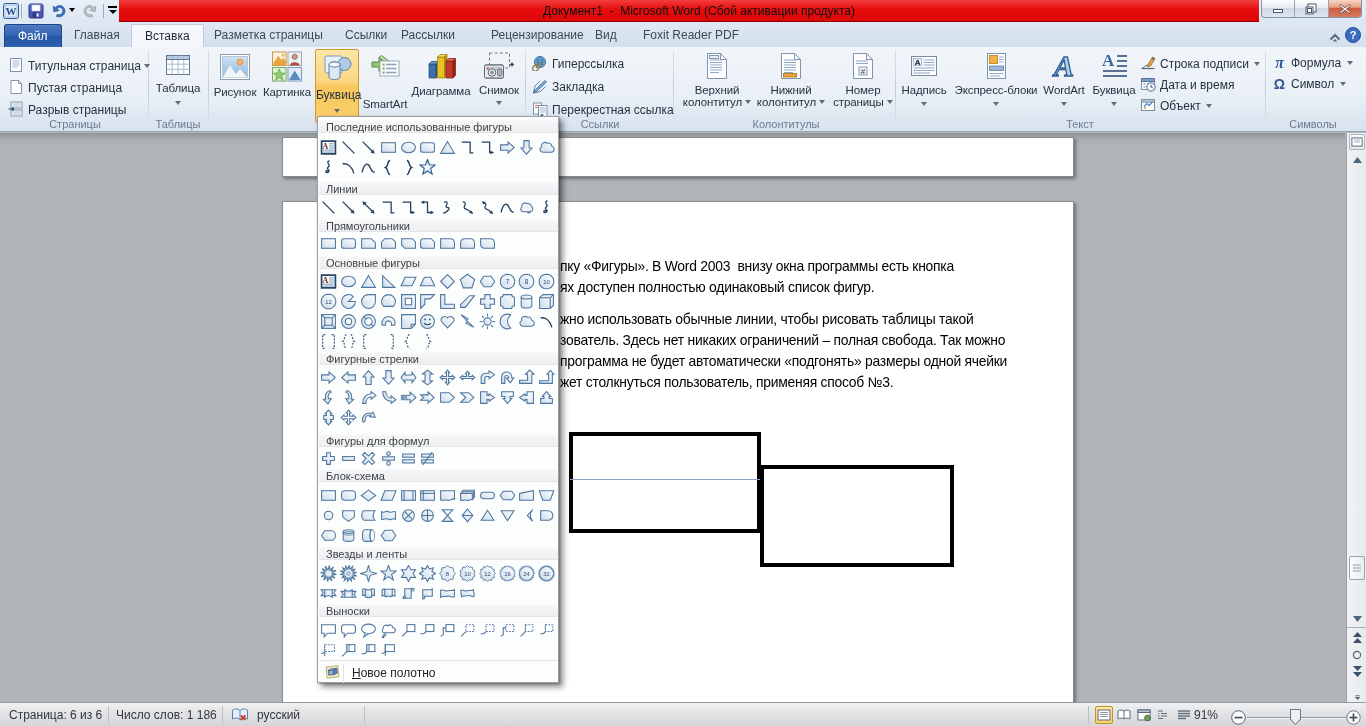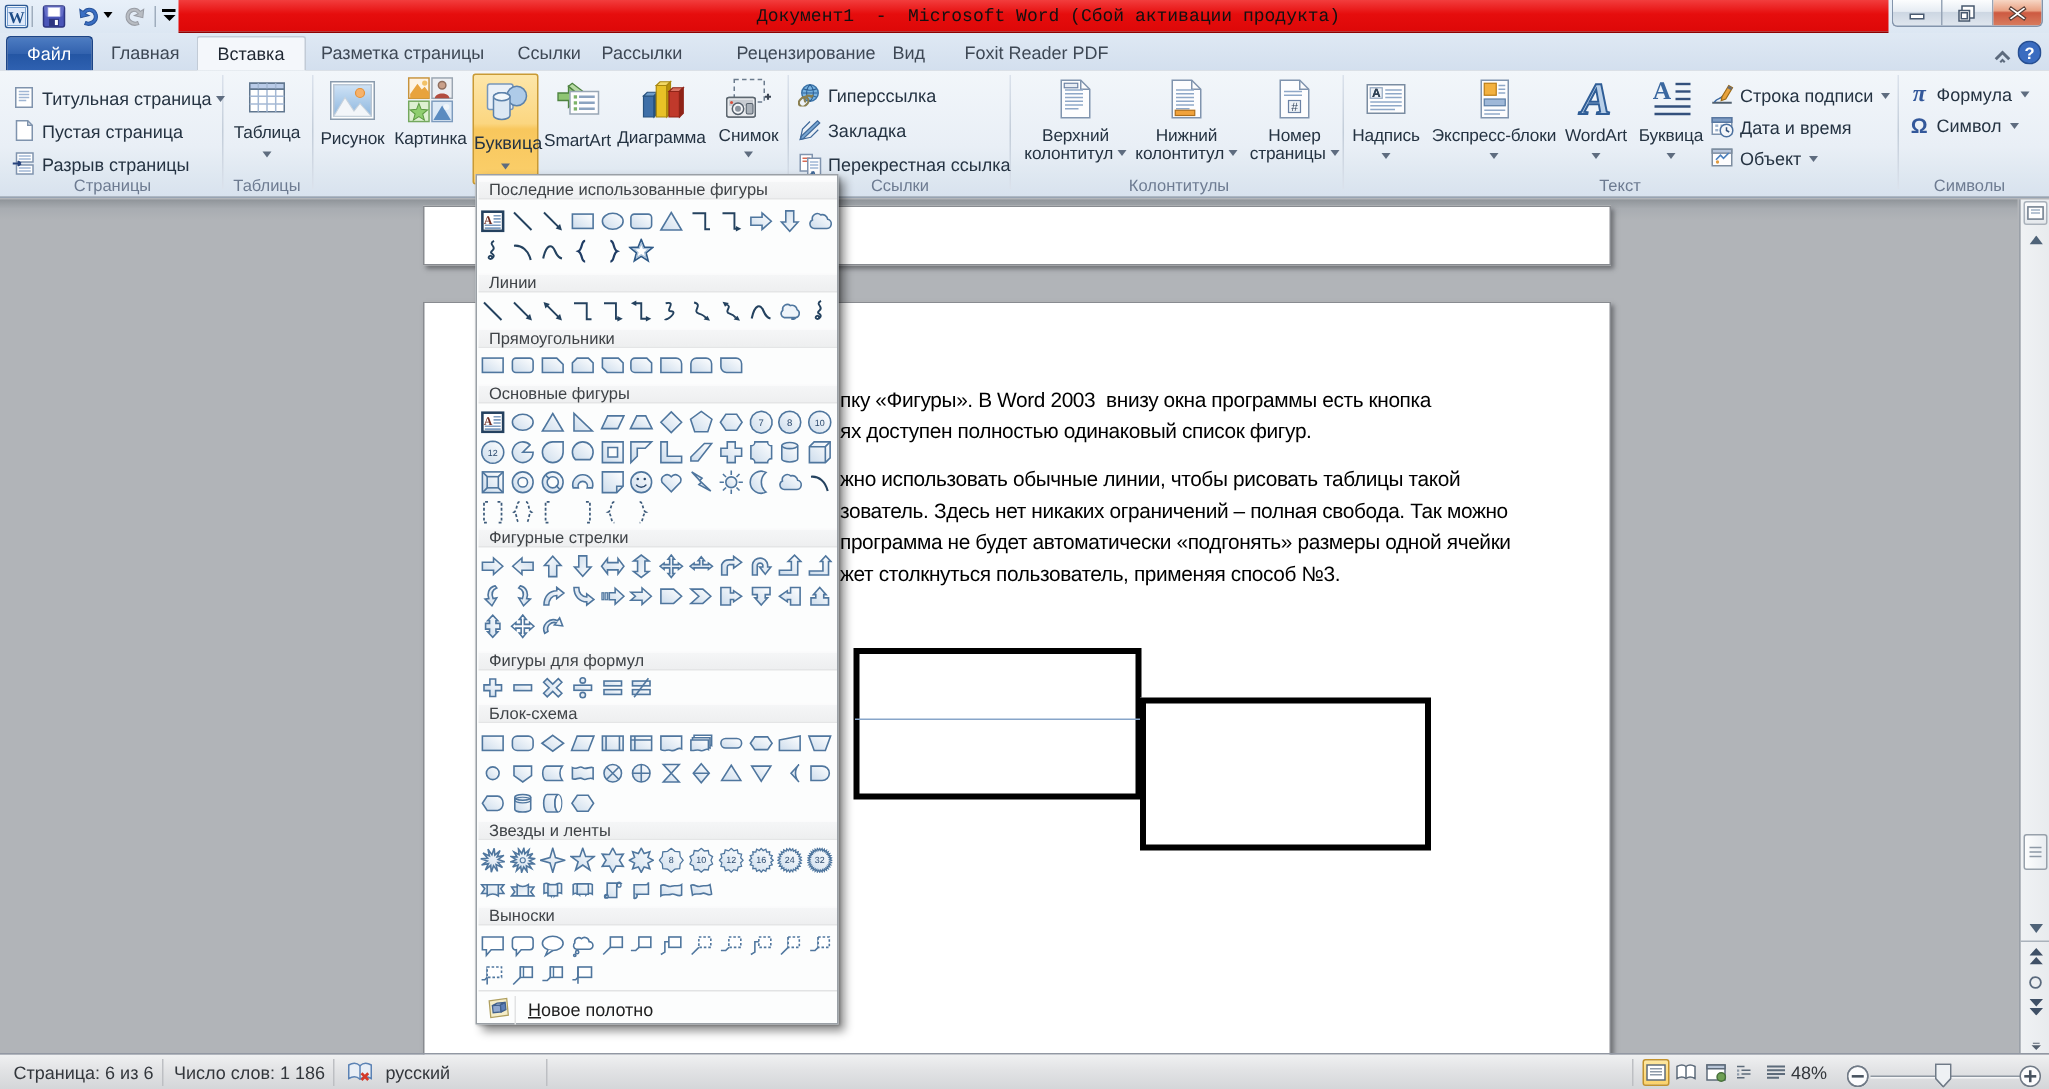--- a/index.html
+++ b/index.html
@@ -1,20 +1,20 @@
 <!DOCTYPE html>
 <html><head><meta charset="utf-8"><style>
 *{margin:0;padding:0;box-sizing:border-box;}
 html,body{width:1366px;height:726px;overflow:hidden;}
 #scr{position:relative;width:1366px;height:726px;font-family:"Liberation Sans",sans-serif;font-size:12px;color:#1e1e1e;background:#b2b5b9;overflow:hidden;}
 .abs{position:absolute;}
 
 #titlebar{left:0;top:0;width:1366px;height:22px;background:linear-gradient(#e8f0f9,#dce7f3);}
 #redbar{left:119px;top:0;width:1140px;height:22px;background:linear-gradient(#f23d3d,#e60d0d 45%,#dd0808);border-bottom:1px solid #8e0000;}
-#ttext{left:140px;top:4px;width:1118px;text-align:center;color:#111;font-size:12px;font-family:Liberation Mono, monospace;}
+#ttext{left:140px;top:4px;width:1118px;text-align:center;color:#111;font-size:12px;}
 
 #winbtns{left:1261px;top:0;width:101px;height:18px;border:1px solid #8394ab;border-top:none;border-radius:0 0 4px 4px;background:linear-gradient(#fcfdfe,#e6ecf3 45%,#ccd6e2 46%,#dfe6ee);overflow:hidden;display:flex;}
 .wb{flex:1;border-right:1px solid #97a5b7;position:relative;}
 .wb:last-child{border-right:none;}
 #wbclose{background:linear-gradient(#f7d6c4,#e9a183 42%,#cd5a41 50%,#d87c5e);}
 .wbi{position:absolute;left:50%;top:50%;transform:translate(-50%,-50%);}
 
 .qat{top:3px;height:16px;}
 
 #tabrow{left:0;top:22px;width:1366px;height:25px;background:linear-gradient(#dfe9f4,#d3dfee);}
@@ -220,21 +220,21 @@
             <line x1="16" y1="10.5" x2="26.5" y2="10.5"></line>
             <line x1="16" y1="14.5" x2="26.5" y2="14.5"></line>
             <line x1="16" y1="18.5" x2="26.5" y2="18.5"></line>
           </g>
           <g fill="#7cb268">
             <rect x="12.5" y="9.5" width="2.2" height="2.2"></rect>
             <rect x="12.5" y="13.5" width="2.2" height="2.2"></rect>
             <rect x="12.5" y="17.5" width="2.2" height="2.2"></rect>
           </g>
         </svg>
-<div class="lbl" style="margin-top:4px">SmartArt</div></div>
+<div class="lbl" style="margin-top:15px">SmartArt</div></div>
 <div class="bigbtn" style="left:408px;top:4px;width:66px">
 <svg width="31" height="30" viewBox="0 0 31 28">
           <path d="M3 12 H10 V26 H3 Z" fill="#3e6fa8" stroke="#28527f" stroke-width="0.8"></path>
           <path d="M3 12 L5.5 9.5 H12.5 L10 12 Z" fill="#6f9cc9" stroke="#28527f" stroke-width="0.8"></path>
           <path d="M10 12 L12.5 9.5 V23.5 L10 26 Z" fill="#27527f" stroke="#28527f" stroke-width="0.8"></path>
           <path d="M11.5 5 H18.5 V26 H11.5 Z" fill="#e8c126" stroke="#a8870f" stroke-width="0.8"></path>
           <path d="M11.5 5 L14 2.5 H21 L18.5 5 Z" fill="#f2d866" stroke="#a8870f" stroke-width="0.8"></path>
           <path d="M18.5 5 L21 2.5 V23.5 L18.5 26 Z" fill="#b8920d" stroke="#a8870f" stroke-width="0.8"></path>
           <path d="M20 9 H27 V26 H20 Z" fill="#c0392b" stroke="#8f2418" stroke-width="0.8"></path>
           <path d="M20 9 L22.5 6.5 H29.5 L27 9 Z" fill="#d97262" stroke="#8f2418" stroke-width="0.8"></path>
@@ -490,21 +490,21 @@
           </g>
         </svg></div>
 <div class="abs" style="left:1175px;top:4px;width:18px;height:16px;text-align:center"><svg width="14" height="14" viewBox="0 0 14 14" style="margin-top:1px">
           <g stroke="#5d6b7a" stroke-width="1.4">
             <line x1="1" y1="3" x2="13" y2="3"></line>
             <line x1="1" y1="5.5" x2="13" y2="5.5"></line>
             <line x1="1" y1="8" x2="13" y2="8"></line>
             <line x1="1" y1="10.5" x2="9" y2="10.5"></line>
           </g>
         </svg></div>
-<div class="stxt" style="left:1194px">48%</div>
+<div class="stxt" style="left:1194px">91%</div>
 <svg class="abs" style="left:1231px;top:7px" width="15" height="15" viewBox="0 0 15 15">
         <circle cx="7.5" cy="7.5" r="6.7" fill="linen" stroke="#707a86"></circle>
         <circle cx="7.5" cy="7.5" r="6.7" fill="#fcfcfd" stroke="#707a86"></circle>
         <rect x="3.5" y="6.7" width="8" height="1.7" fill="#47525f"></rect>
       </svg>
 <div class="abs" style="left:1247px;top:13.5px;width:100px;height:1px;background:#8e97a1"></div>
 <div class="abs" style="left:1247px;top:14.5px;width:100px;height:1px;background:#f5f6f7"></div>
 <svg class="abs" style="left:1290px;top:6px" width="11" height="16" viewBox="0 0 11 16">
         <path d="M0.5 0.5 H10.5 V10 L5.5 15.5 L0.5 10 Z" fill="linear-gradient(#fff,#d7dde3)" stroke="#6f7a87"></path>
         <path d="M0.5 0.5 H10.5 V10 L5.5 15.5 L0.5 10 Z" fill="#eef1f4" stroke="#6f7a87"></path>

